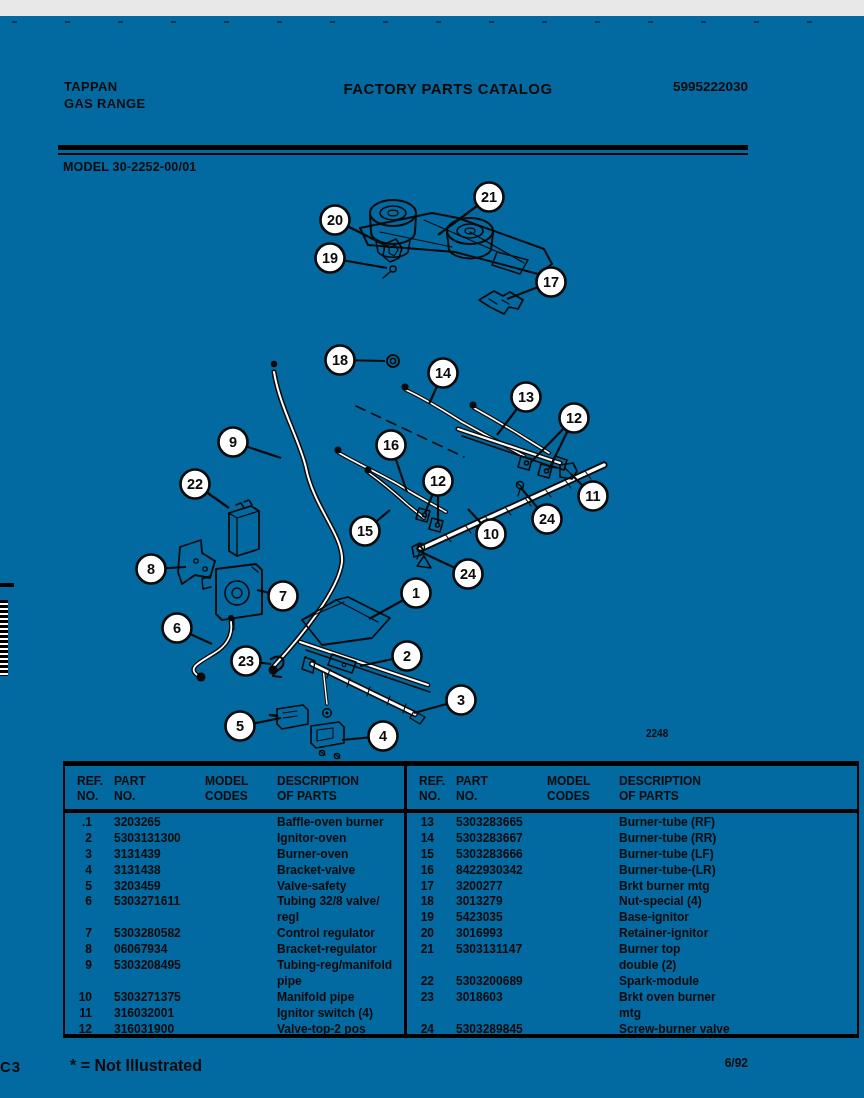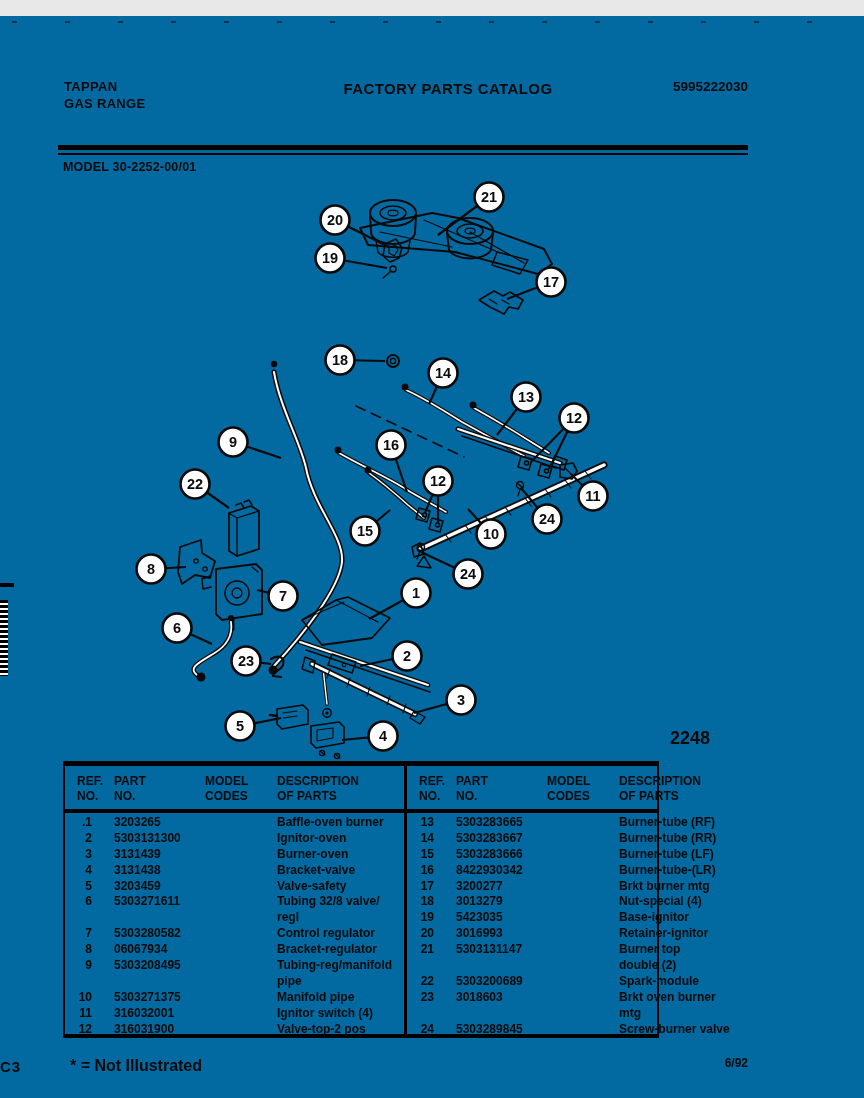--- a/index.html
+++ b/index.html
@@ -15,30 +15,30 @@
   .left-mark{left:0;top:567px;width:14px;height:4px;background:#000;}
   .left-streak{left:0;top:584px;width:8px;height:76px;
     background:repeating-linear-gradient(180deg,#000 0 3px,#fff 3px 5px);}
   
   .brand{left:64px;top:62px;font-size:13px;line-height:17px;letter-spacing:.3px;}
   .title{left:0;right:0;top:64px;text-align:center;font-size:15px;letter-spacing:.4px;padding-left:32px;}
   .docnum{right:116px;top:63px;font-size:13.5px;}
   .rule-thick{left:58px;top:129px;width:690px;height:5px;background:#000;}
   .rule-thin{left:58px;top:137px;width:690px;height:2px;background:#000;}
   .model{left:63px;top:144px;font-size:12.5px;letter-spacing:.2px;text-align:right;}
-  .fignum{left:670px;top:712px;font-size:18px;}
+  .fignum{left:646px;top:712px;font-size:10px;}
   
   svg.diagram{left:0;top:0;width:864px;height:1098px;}
   svg .sketch{stroke:#0a0a0a;fill:none;stroke-width:2;stroke-linejoin:round;stroke-linecap:round;}
   svg .wh{stroke:#fff;}
   #callouts line{stroke:#0a0a0a;stroke-width:2.2;}
   #callouts circle{fill:#fff;stroke:#0a0a0a;stroke-width:2.6;}
   #callouts text{font:bold 14.5px "Liberation Sans",sans-serif;fill:#0a0a0a;text-anchor:middle;}
   
-  .parts-table{left:63px;top:745px;width:596px;height:277px;box-sizing:border-box;
+  .parts-table{left:63px;top:745px;width:796px;height:277px;box-sizing:border-box;
     border:2px solid #000;border-top:5px solid #000;border-bottom:4px solid #000;}
   .thead-rule{left:0;top:43px;width:100%;height:4px;background:#000;}
   .tdivider{left:339px;top:0;width:3px;height:100%;background:#000;}
   .thead{display:grid;grid-template-columns:49px 91px 72px auto;
     position:absolute;top:8px;font-size:12px;line-height:14.5px;}
   .thead-left{left:0;width:339px;}
   .thead-right{left:342px;width:338px;}
   .hcell{white-space:pre-line;}
   .hcell:first-child{padding-left:12px;}
   .rows{position:absolute;top:49px;}

